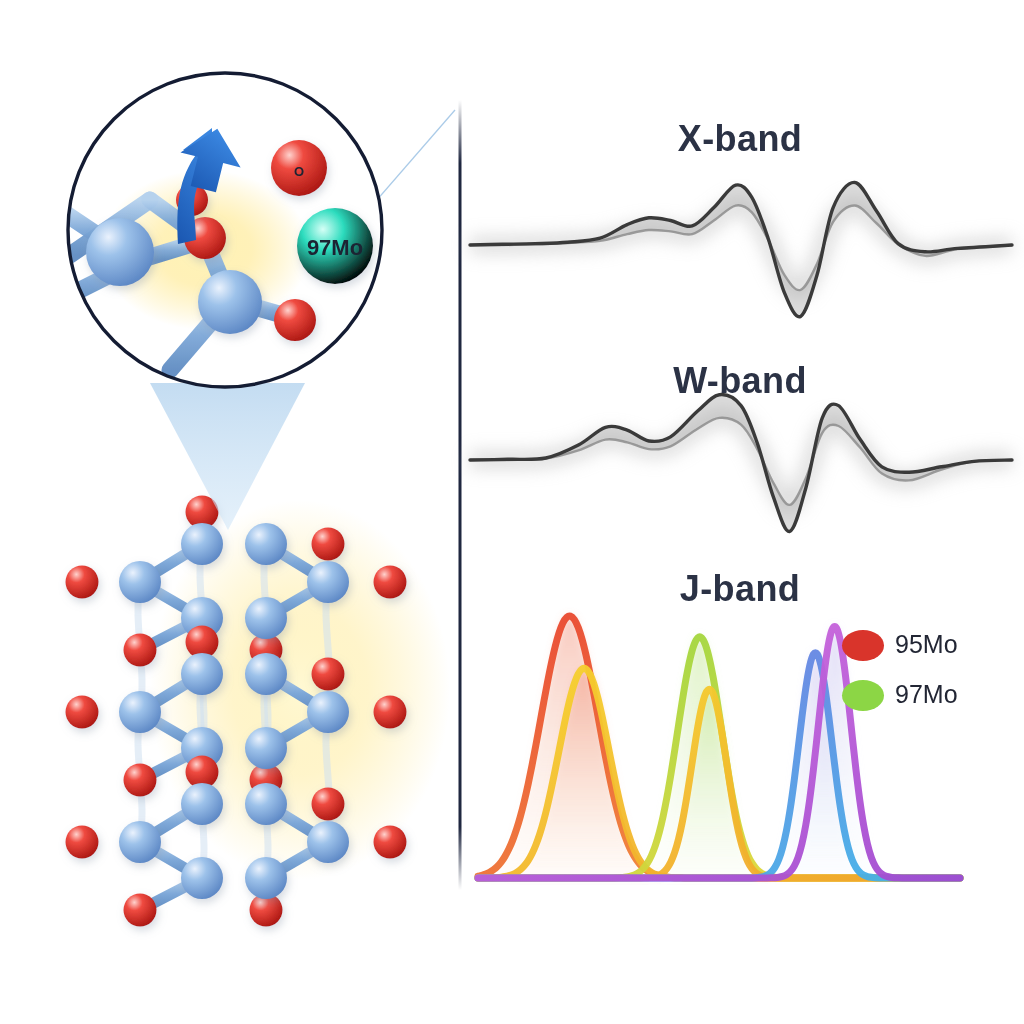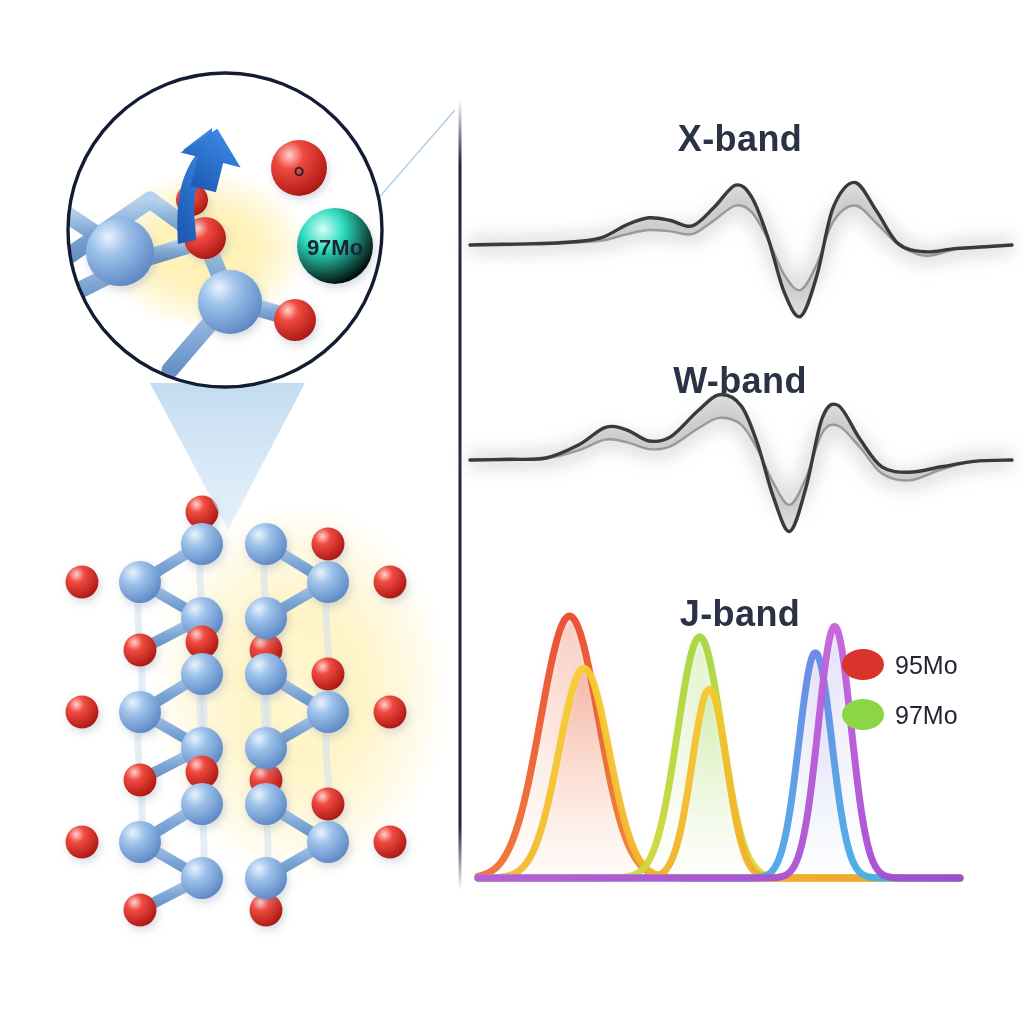--- a/index.html
+++ b/index.html
@@ -15,27 +15,27 @@
     font-family:"Liberation Sans", sans-serif;
     font-weight:bold;
     font-size:36px;
     letter-spacing:0.4px;
     color:#2b3245;
     white-space:nowrap;
     text-align:center;
   }
   #label-x{left:600px;top:118px;width:280px;}
   #label-w{left:600px;top:340px;width:280px;margin-top:20px;}
-  #label-j{left:600px;top:593px;width:280px;}
+  #label-j{left:600px;top:568px;width:280px;}
 
   #legend{
     position:absolute;left:842px;top:630px;width:182px;
   }
   .legend-row{
-    display:flex;align-items:flex-end;height:50px;
+    display:flex;align-items:flex-start;height:50px;
   }
   .legend-swatch{
     width:42px;height:31px;border-radius:50%;
     margin-right:11px;flex:0 0 auto;
   }
   .legend-text{
     font-family:"Liberation Sans", sans-serif;
     font-size:25px;color:#222634;white-space:nowrap;
   }
   .sphere-text{

